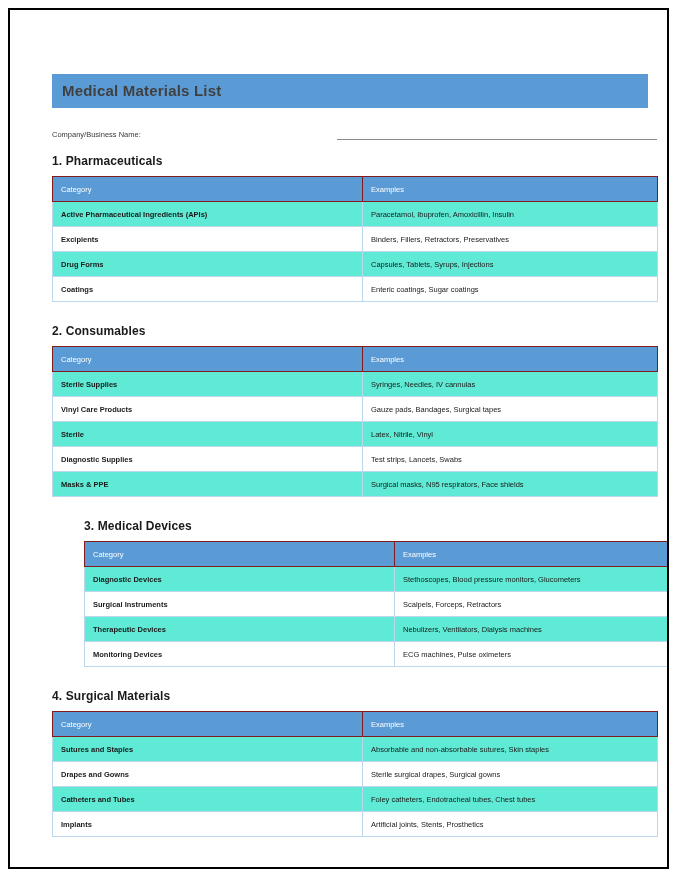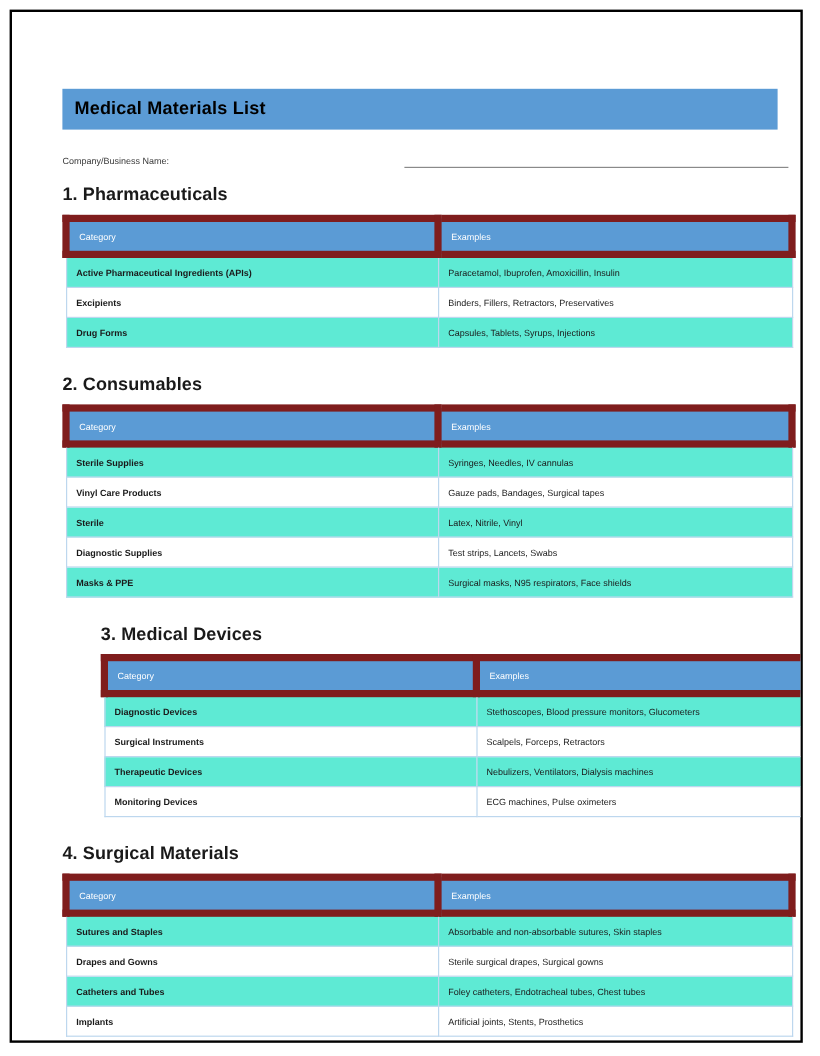--- a/index.html
+++ b/index.html
@@ -25,21 +25,21 @@
     overflow: hidden;
   }
   .content {
     position: absolute;
     left: 42px;
     top: 64px;
     width: 607px;
   }
   .doc-title-bar {
     background: #5B9BD5;
-    color: #000000;
+    color: #404040;
     font-size: 15px;
     font-weight: bold;
     padding: 8px 10px 9px 10px;
     width: 596px;
     box-sizing: border-box;
     letter-spacing: 0.2px;
   }
   .company-row {
     display: flex;
     align-items: flex-end;
@@ -56,41 +56,41 @@
     flex: 1;
     margin-left: 196px;
     margin-right: 2px;
     border-bottom: 1px solid #8a8a8a;
     height: 10px;
   }
   .section {
     margin-top: 14px;
   }
   .section-heading {
-    font-size: 15px;
+    font-size: 12px;
     font-weight: bold;
     color: #1a1a1a;
     margin-bottom: 8px;
     letter-spacing: 0.1px;
   }
   table.mat-table {
     border-collapse: collapse;
     width: 605px;
     table-layout: fixed;
     border: 1px solid #9CC3E5;
   }
   table.mat-table th {
     background: #5B9BD5;
     color: #ffffff;
     font-size: 7.5px;
     font-weight: normal;
     text-align: left;
     padding: 7px 0 7px 8px;
     height: 10px;
-    border: 6px solid #7f1d1d;
+    border: 1px solid #7f1d1d;
   }
   table.mat-table td {
     font-size: 7.5px;
     color: #1a1a1a;
     padding: 7px 0 7px 8px;
     height: 10px;
     border: 1px solid #BDD7EE;
     vertical-align: middle;
   }
   table.mat-table td.cat {
@@ -140,20 +140,24 @@
             <td>Paracetamol, Ibuprofen, Amoxicillin, Insulin</td>
           </tr>
           <tr class="plain">
             <td class="cat">Excipients</td>
             <td>Binders, Fillers, Retractors, Preservatives</td>
           </tr>
           <tr class="shade">
             <td class="cat">Drug Forms</td>
             <td>Capsules, Tablets, Syrups, Injections</td>
           </tr>
+          <tr class="plain">
+            <td class="cat">Coatings</td>
+            <td>Enteric coatings, Sugar coatings</td>
+          </tr>
         </tbody>
       </table>
     </div>
 
     <div class="section sec-gap-2">
       <div class="section-heading">2. Consumables</div>
       <table class="mat-table">
         <colgroup>
             <col class="c1">
             <col class="c2">

